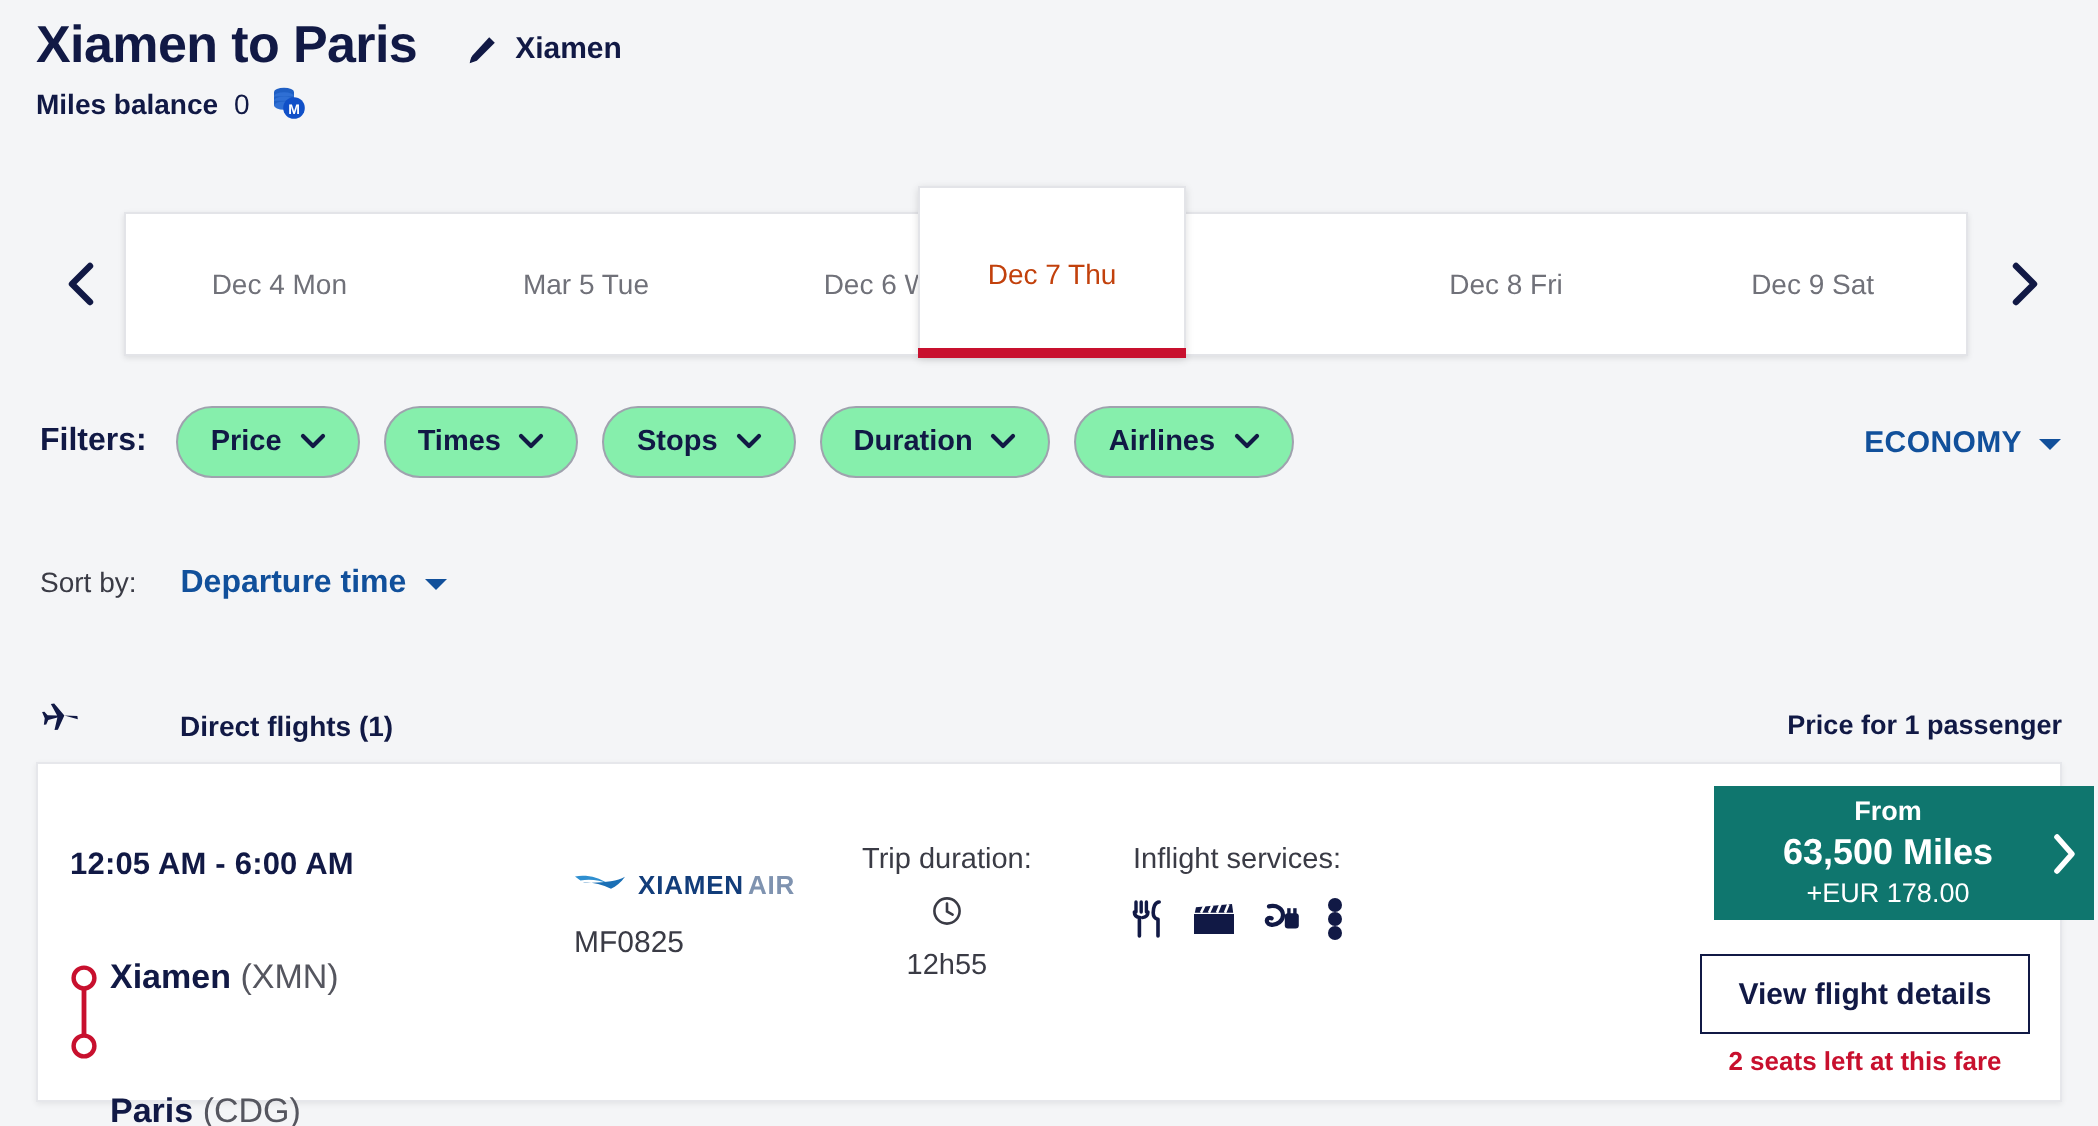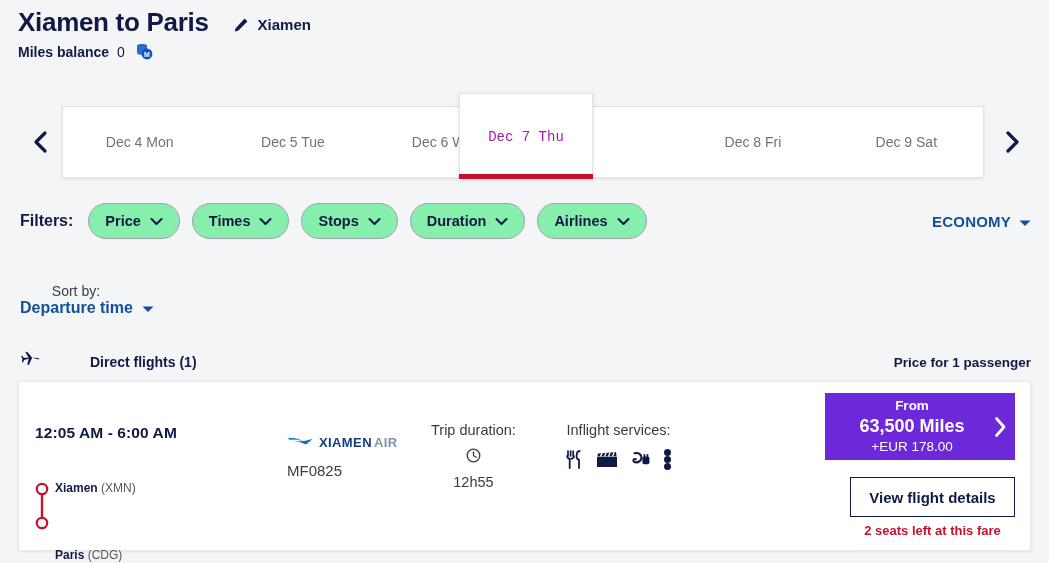--- a/index.html
+++ b/index.html
@@ -115,23 +115,22 @@
     position: absolute;
     left: 396px;
     top: -14px;
     width: 134px;
     height: 86px;
     flex: none;
     background: #ffffff;
     border: 1px solid #e3e4e8;
     border-bottom: none;
     box-shadow: 0 1px 4px rgba(0,0,0,0.13);
-    color: #a21caf;
+    color: #c2410c;
     z-index: 4;
-    font-family: Liberation Mono, monospace;
   }
   .date-cell.selected .date-underline {
     position: absolute;
     left: -1px;
     right: -1px;
     bottom: 0;
     height: 5px;
     background: #c8102e;
   }
 
@@ -184,22 +183,20 @@
     color: #11509b;
   }
   .caret-fill { display: block; }
 
   
   .sort-row {
     position: absolute;
     left: 20px;
     top: 283px;
     display: flex;
-    align-items: center;
-    flex-direction: column;
   }
   .sort-label {
     font-size: 14px;
     color: #3a3b45;
     margin-right: 22px;
   }
   .sort-value-btn {
     display: flex;
     align-items: center;
     gap: 9px;
@@ -264,21 +261,21 @@
     padding-left: 20px;
   }
   .route-spine {
     position: absolute;
     left: 0;
     top: 5px;
     width: 14px;
     height: 48px;
   }
   .route-stop {
-    font-size: 12px;
+    font-size: 17px;
     line-height: 23px;
     color: #111945;
     margin-top: 35px;
   }
   .route-stop b { font-weight: bold; }
   .route-stop .code { color: #55565f; font-weight: normal; }
   .route-gap { height: 9px; }
 
   .seg-airline {
     position: absolute;
@@ -344,25 +341,25 @@
     display: block;
     width: 7px;
     height: 7px;
     border-radius: 50%;
     background: #111945;
   }
 
   
   .price-box {
     position: absolute;
-    left: 806px;
+    left: 838px;
     top: 11px;
     width: 190px;
     height: 67px;
-    background: #6d28d9;
+    background: #0f766e;
     display: flex;
     align-items: center;
     cursor: pointer;
   }
   .price-inner {
     flex: 1;
     text-align: center;
     padding-left: 14px;
   }
   .price-from {
@@ -457,21 +454,21 @@
   <div class="nav-arrow nav-prev">
     <span>
       <svg width="18" height="24" viewBox="0 0 18 24">
         <path d="M14 3 L5 12 L14 21" stroke="#111945" stroke-width="3.2" fill="none" stroke-linecap="round" stroke-linejoin="round"></path>
       </svg>
     </span>
   </div>
 
   <div class="date-track">
     <div class="date-cell">Dec 4 Mon</div>
-    <div class="date-cell">Dec 5 Tue</div>
+    <div class="date-cell">Mar 5 Tue</div>
     <div class="date-cell">Dec 6 Wed</div>
     <div class="date-cell"></div>
     <div class="date-cell">Dec 8 Fri</div>
     <div class="date-cell">Dec 9 Sat</div>
 
     <div class="date-cell selected">
       <span>Dec 7 Thu</span>
       <span class="date-underline"></span>
     </div>
   </div>

